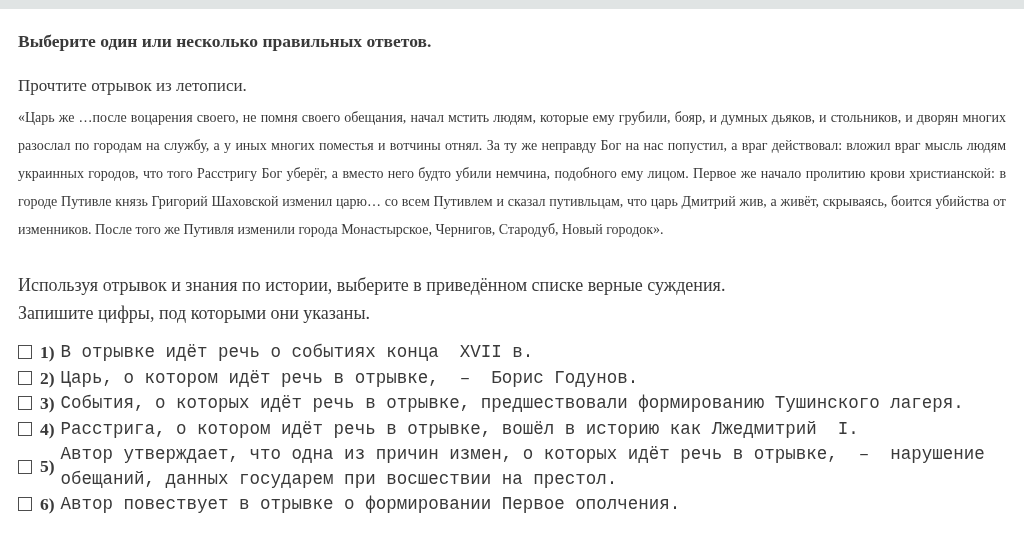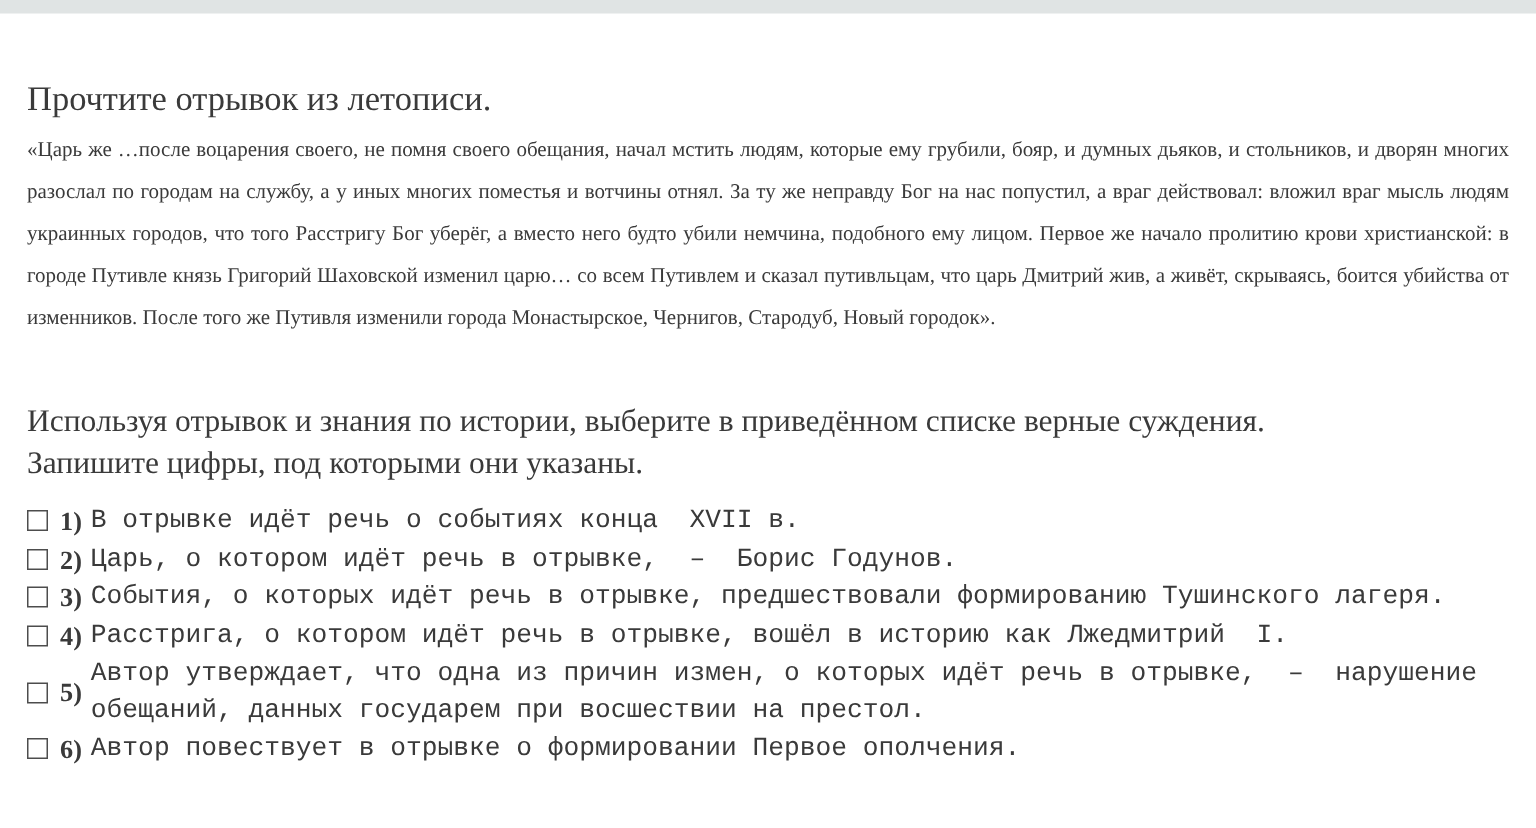--- a/index.html
+++ b/index.html
@@ -20,32 +20,32 @@
   }
   .content{
     padding:20px 18px 0 18px;
   }
   .prompt{
     font-size:17.5px;
     font-weight:bold;
     margin-top:2px;
   }
   .intro{
-    font-size:23px;
+    font-size:17px;
     margin-top:24px;
   }
   .passage{
     font-size:14px;
     line-height:28px;
     text-align:justify;
     margin-top:8px;
   }
   .instructions{
-    margin-top:39px;
-    font-size:21px;
+    margin-top:27px;
+    font-size:18px;
     line-height:28px;
   }
   .options{
     margin-top:13px;
   }
   .option{
     display:flex;
     align-items:center;
     font-size:17.5px;
     line-height:24.5px;
@@ -69,20 +69,21 @@
     font-family:Liberation Mono, monospace;
   }
 </style>
 </head>
 <body>
 
 <div class="top-bar"></div>
 
 <div class="content">
 
+  <div class="prompt">Выберите один или несколько правильных ответов.</div>
 
   <div class="intro">Прочтите отрывок из летописи.</div>
 
   <div class="passage">«Царь же …после воцарения своего, не помня своего обещания, начал мстить людям, которые ему грубили, бояр, и думных дьяков, и стольников, и дворян многих разослал по городам на службу, а у иных многих поместья и вотчины отнял. За ту же неправду Бог на нас попустил, а враг действовал: вложил враг мысль людям украинных городов, что того Расстригу Бог уберёг, а вместо него будто убили немчина, подобного ему лицом. Первое же начало пролитию крови христианской: в городе Путивле князь Григорий Шаховской изменил царю… со всем Путивлем и сказал путивльцам, что царь Дмитрий жив, а живёт, скрываясь, боится убийства от изменников. После того же Путивля изменили города Монастырское, Чернигов, Стародуб, Новый городок».</div>
 
   <div class="instructions">
     <div>Используя отрывок и знания по истории, выберите в приведённом списке верные суждения.</div>
     <div>Запишите цифры, под которыми они указаны.</div>
   </div>
 

